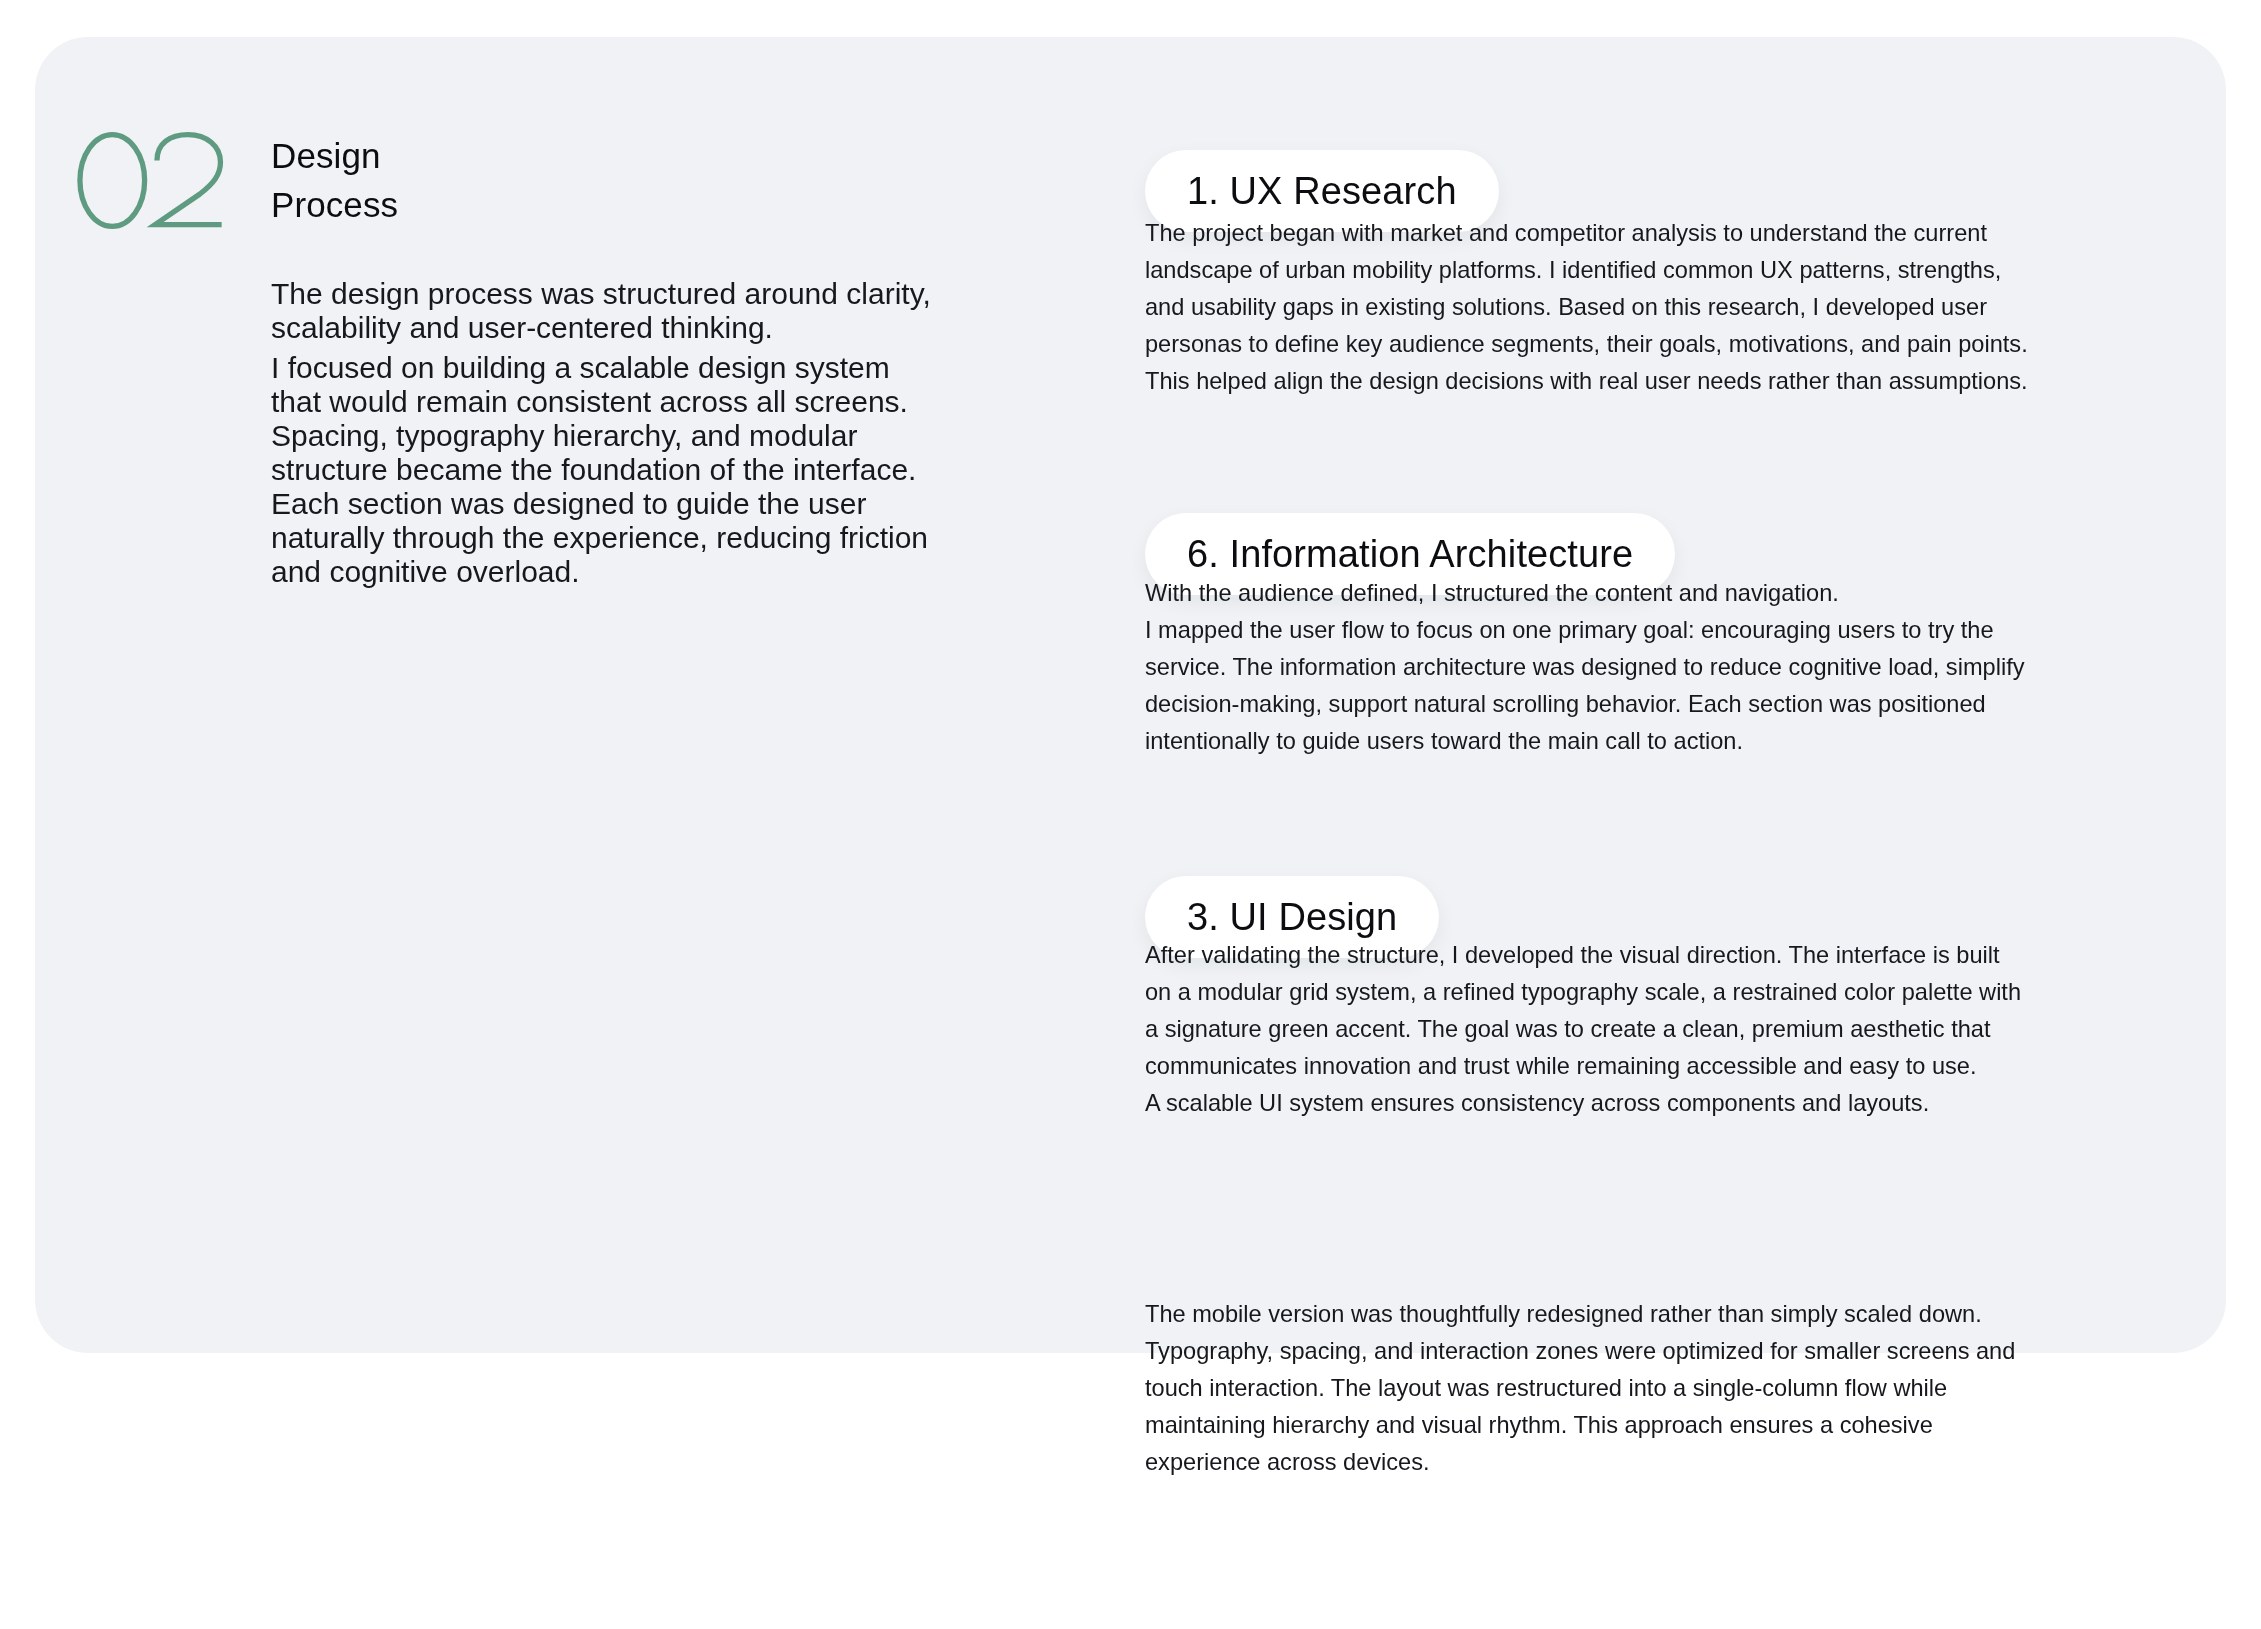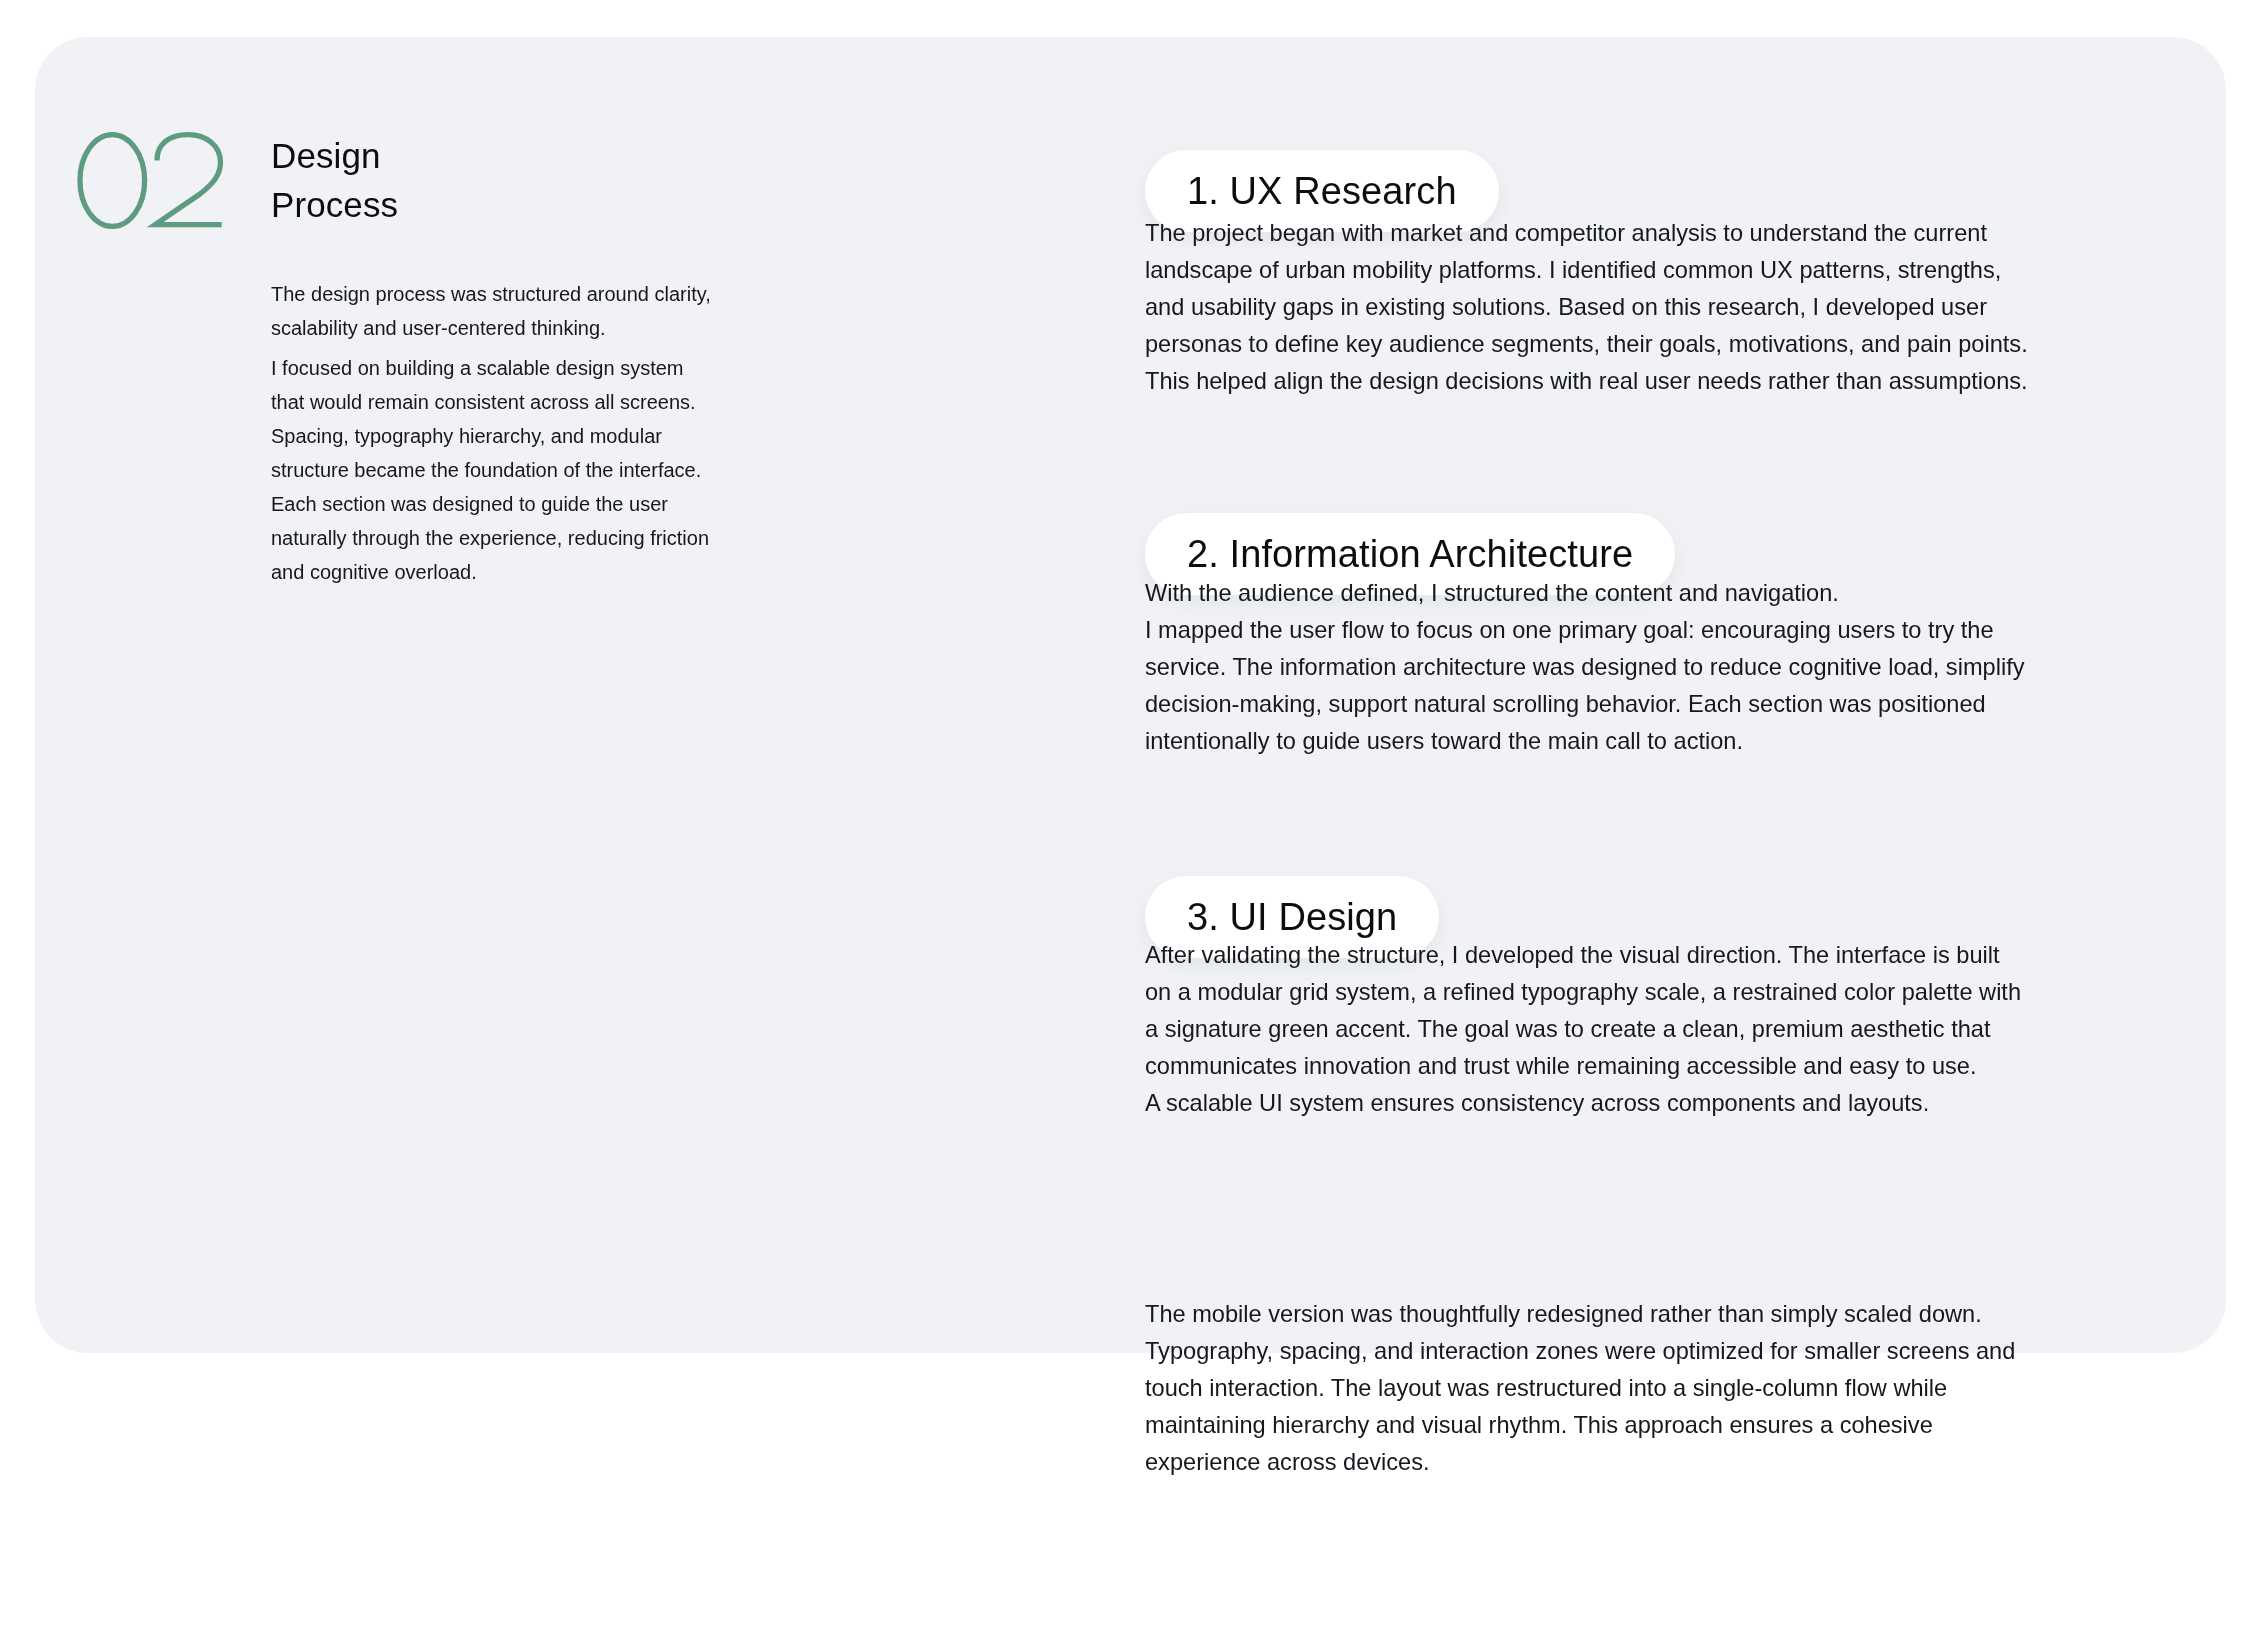--- a/index.html
+++ b/index.html
@@ -37,21 +37,21 @@
     white-space: pre-line;
     letter-spacing: 0.1px;
   }
   .intro {
     position: absolute;
     left: 236px;
     top: 240px;
     width: 695px;
   }
   .intro p {
-    font-size: 20px;
+    font-size: 30px;
     line-height: 34px;
     color: #16181D;
     white-space: pre-line;
   }
   .intro p + p { margin-top: 5.9px; }
   
   .right-col {
     position: absolute;
     left: 1110px;
     top: 0;
@@ -119,21 +119,21 @@
 
   <div class="right-col">
 
     <div class="pill pill-1">1. UX Research</div>
     <p class="step-body body-1">The project began with market and competitor analysis to understand the current
 landscape of urban mobility platforms. I identified common UX patterns, strengths,
 and usability gaps in existing solutions. Based on this research, I developed user
 personas to define key audience segments, their goals, motivations, and pain points.
 This helped align the design decisions with real user needs rather than assumptions.</p>
 
-    <div class="pill pill-2">2. Information Architecture</div>
+    <div class="pill pill-2">6. Information Architecture</div>
     <p class="step-body body-2">With the audience defined, I structured the content and navigation.
 I mapped the user flow to focus on one primary goal: encouraging users to try the
 service. The information architecture was designed to reduce cognitive load, simplify
 decision-making, support natural scrolling behavior. Each section was positioned
 intentionally to guide users toward the main call to action.</p>
 
     <div class="pill pill-3">3. UI Design</div>
     <p class="step-body body-3">After validating the structure, I developed the visual direction. The interface is built
 on a modular grid system, a refined typography scale, a restrained color palette with
 a signature green accent. The goal was to create a clean, premium aesthetic that

